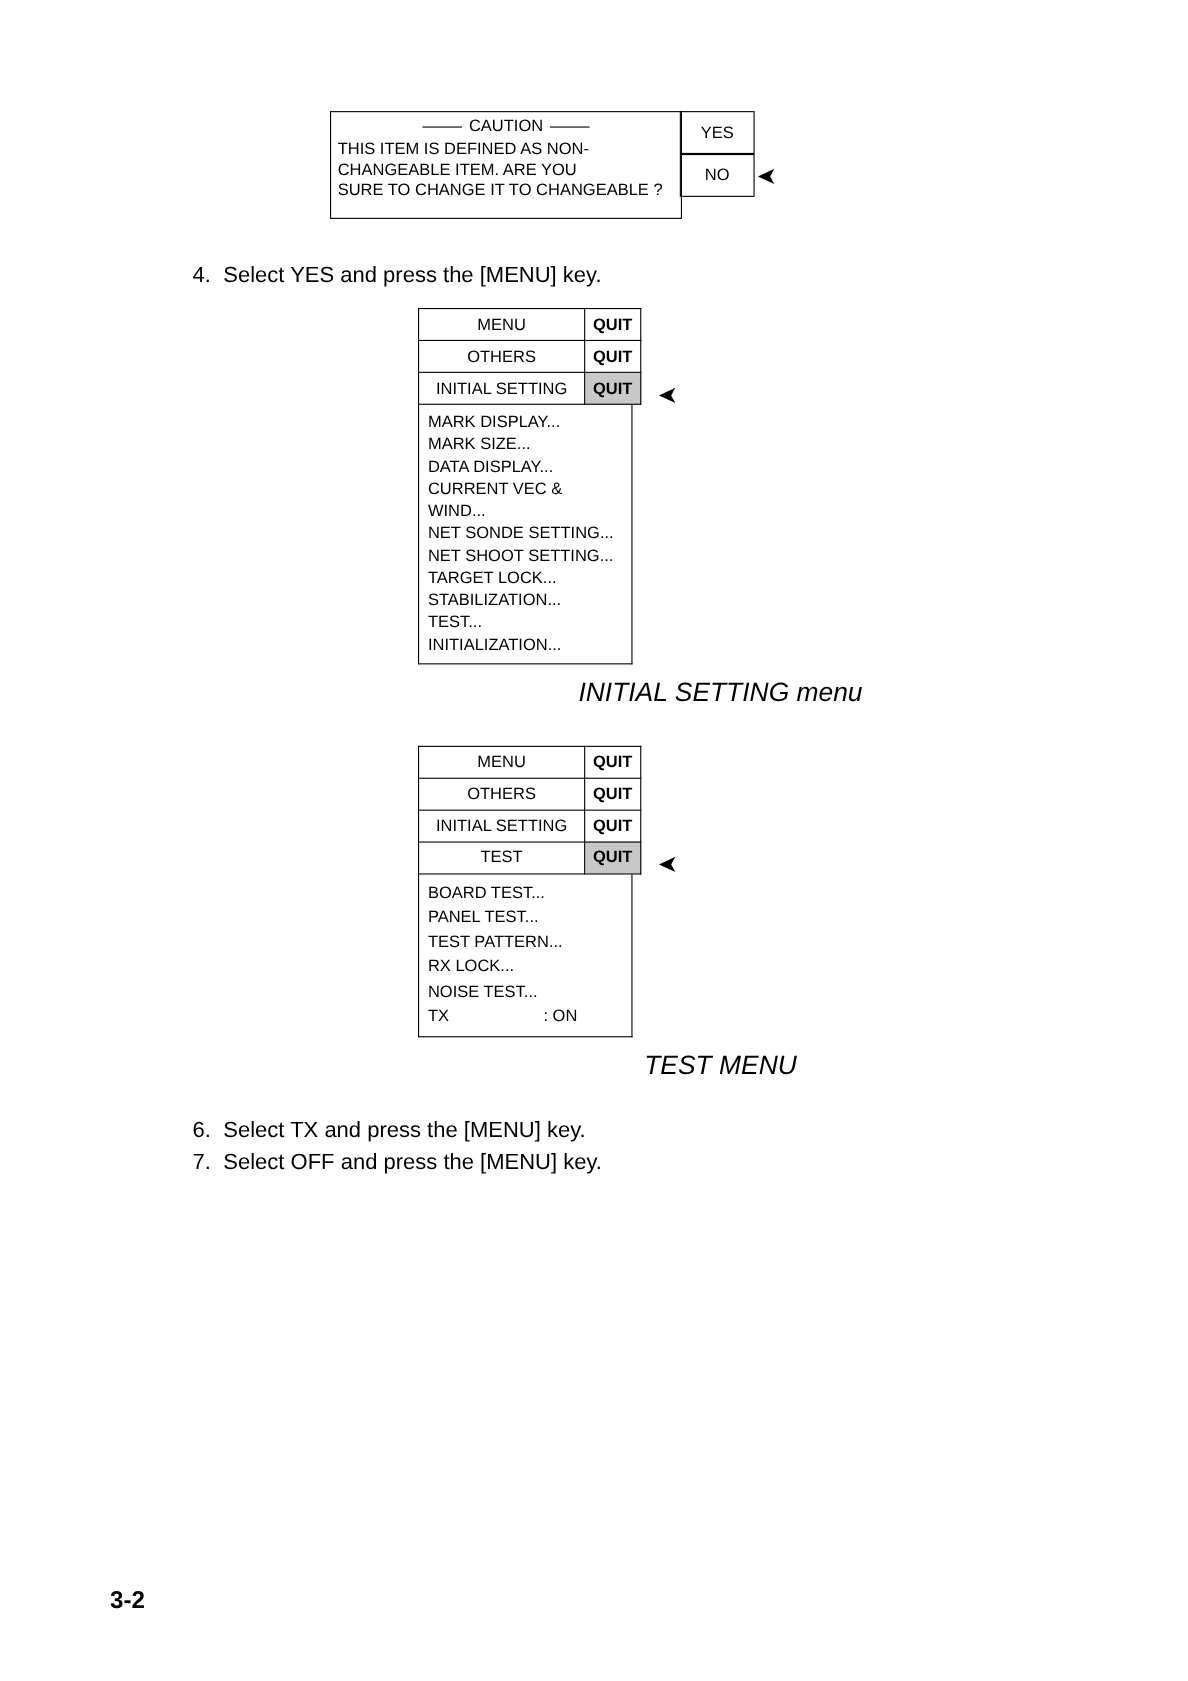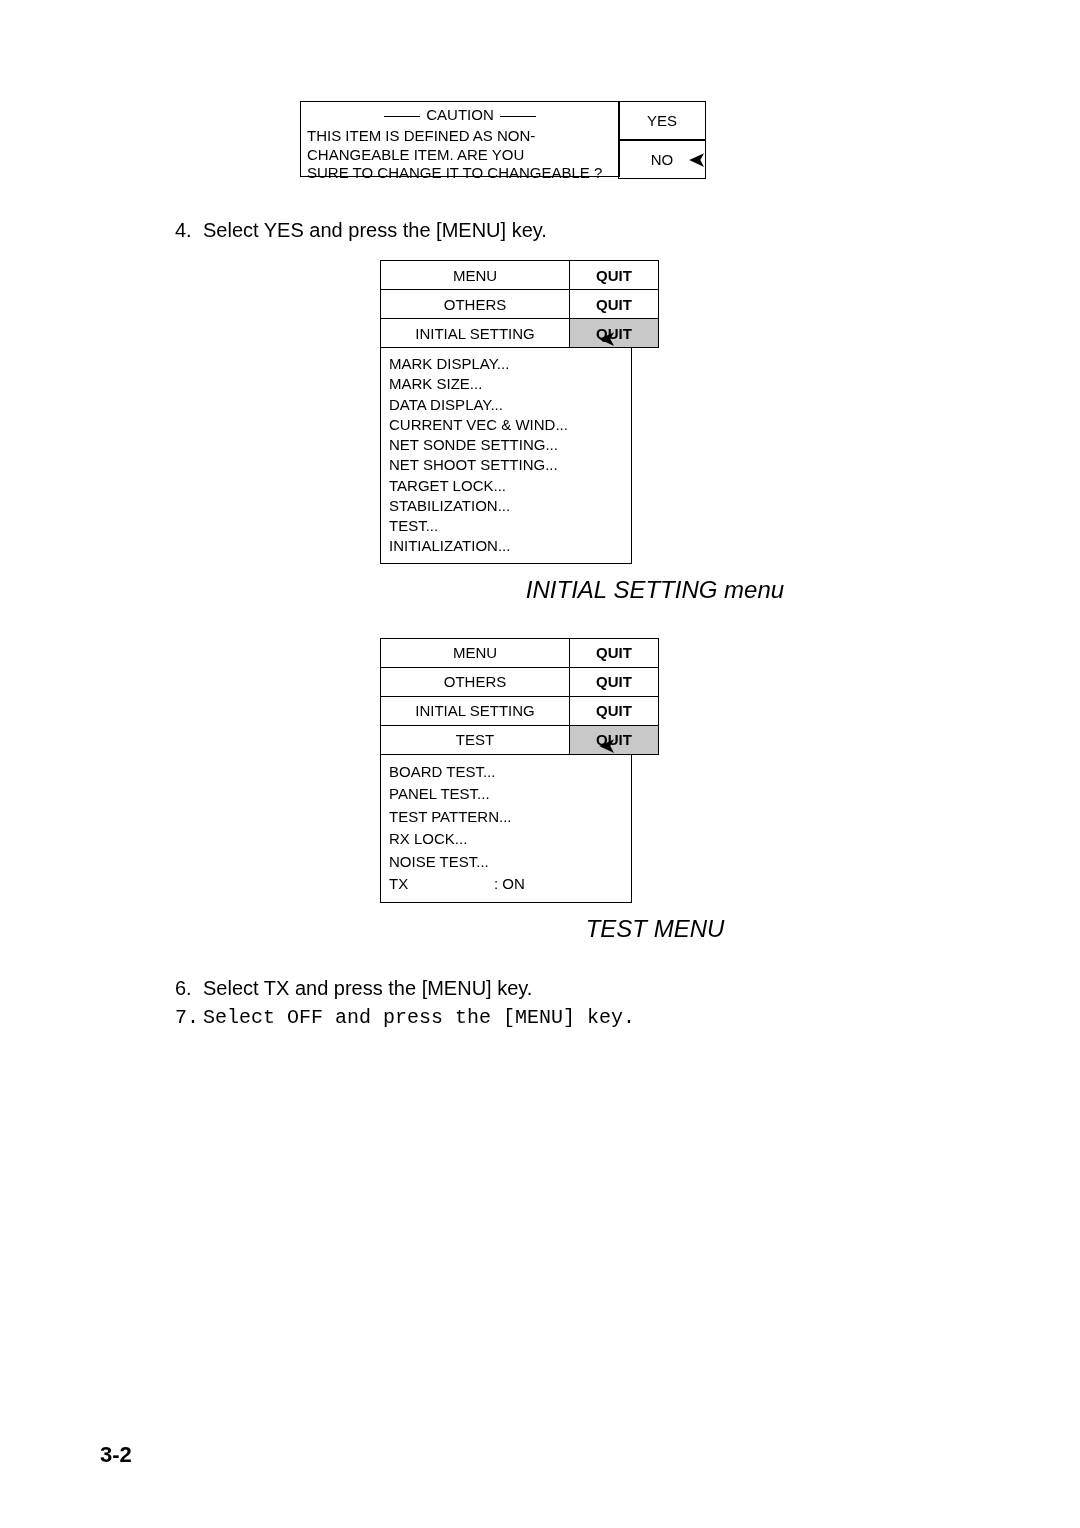--- a/index.html
+++ b/index.html
@@ -27,21 +27,21 @@
       margin-left: 300px;
       margin-top: 16px;
       margin-bottom: 40px;
       position: relative;
     }
     .caution-left {
       display: inline-block;
       vertical-align: top;
       border: 1.5px solid #000;
       width: 320px;
-      height: 76px;
+      height: 98px;
       padding: 4px 6px 2px 6px;
       font-size: 15px;
       line-height: 1.25;
       box-sizing: border-box;
     }
     .caution-title {
       text-align: center;
       font-size: 15px;
       margin-bottom: 2px;
     }
@@ -52,54 +52,54 @@
       vertical-align: middle;
       margin: 0 6px;
     }
     .caution-right {
       display: inline-block;
       vertical-align: top;
       margin-left: -2px;
     }
     .yes-no-cell {
       border: 1.5px solid #000;
-      width: 88px;
+      width: 68px;
       height: 39px;
       box-sizing: border-box;
       text-align: center;
       line-height: 38px;
       font-size: 15px;
     }
     .menu-wrap {
       margin-left: 380px;
       margin-top: 12px;
       margin-bottom: 12px;
       position: relative;
     }
     .menu-table {
       border-collapse: collapse;
       font-size: 15px;
     }
     .menu-table td {
       border: 1.5px solid #000;
-      padding: 3px 19px;
+      padding: 3px 0;
       text-align: center;
       height: 22px;
     }
     .menu-table .left-col {
       width: 150px;
     }
     .menu-table .right-col {
       width: 50px;
       font-weight: bold;
     }
     .menu-body {
       border: 1.5px solid #000;
       border-top: none;
-      width: 252px;
+      width: 195px;
       text-align: left;
       padding: 6px 8px;
       font-size: 15px;
       line-height: 1.35;
       box-sizing: border-box;
     }
     .shaded {
       background: #c8c8c8;
     }
     .caption {
@@ -223,19 +223,19 @@
           <span>: ON</span>
       </div>
     </div>
     <span class="cursor-arrow" style="left:218px; top:95px;">➤</span>
   </div>
   <div class="caption caption2">TEST MENU</div>
 
   <div class="step" style="margin-bottom:6px;">
     <span class="step-num">6.</span><span>Select TX and press the [MENU] key.</span>
   </div>
-  <div class="step" style="margin-bottom:6px;font-family:Liberation Mono, monospace;">
+  <div class="step" style="margin-bottom:6px;">
     <span class="step-num">7.</span><span>Select OFF and press the [MENU] key.</span>
   </div>
 
 </div>
 
 <div class="page-num">3-2</div>
 
 </body></html>

